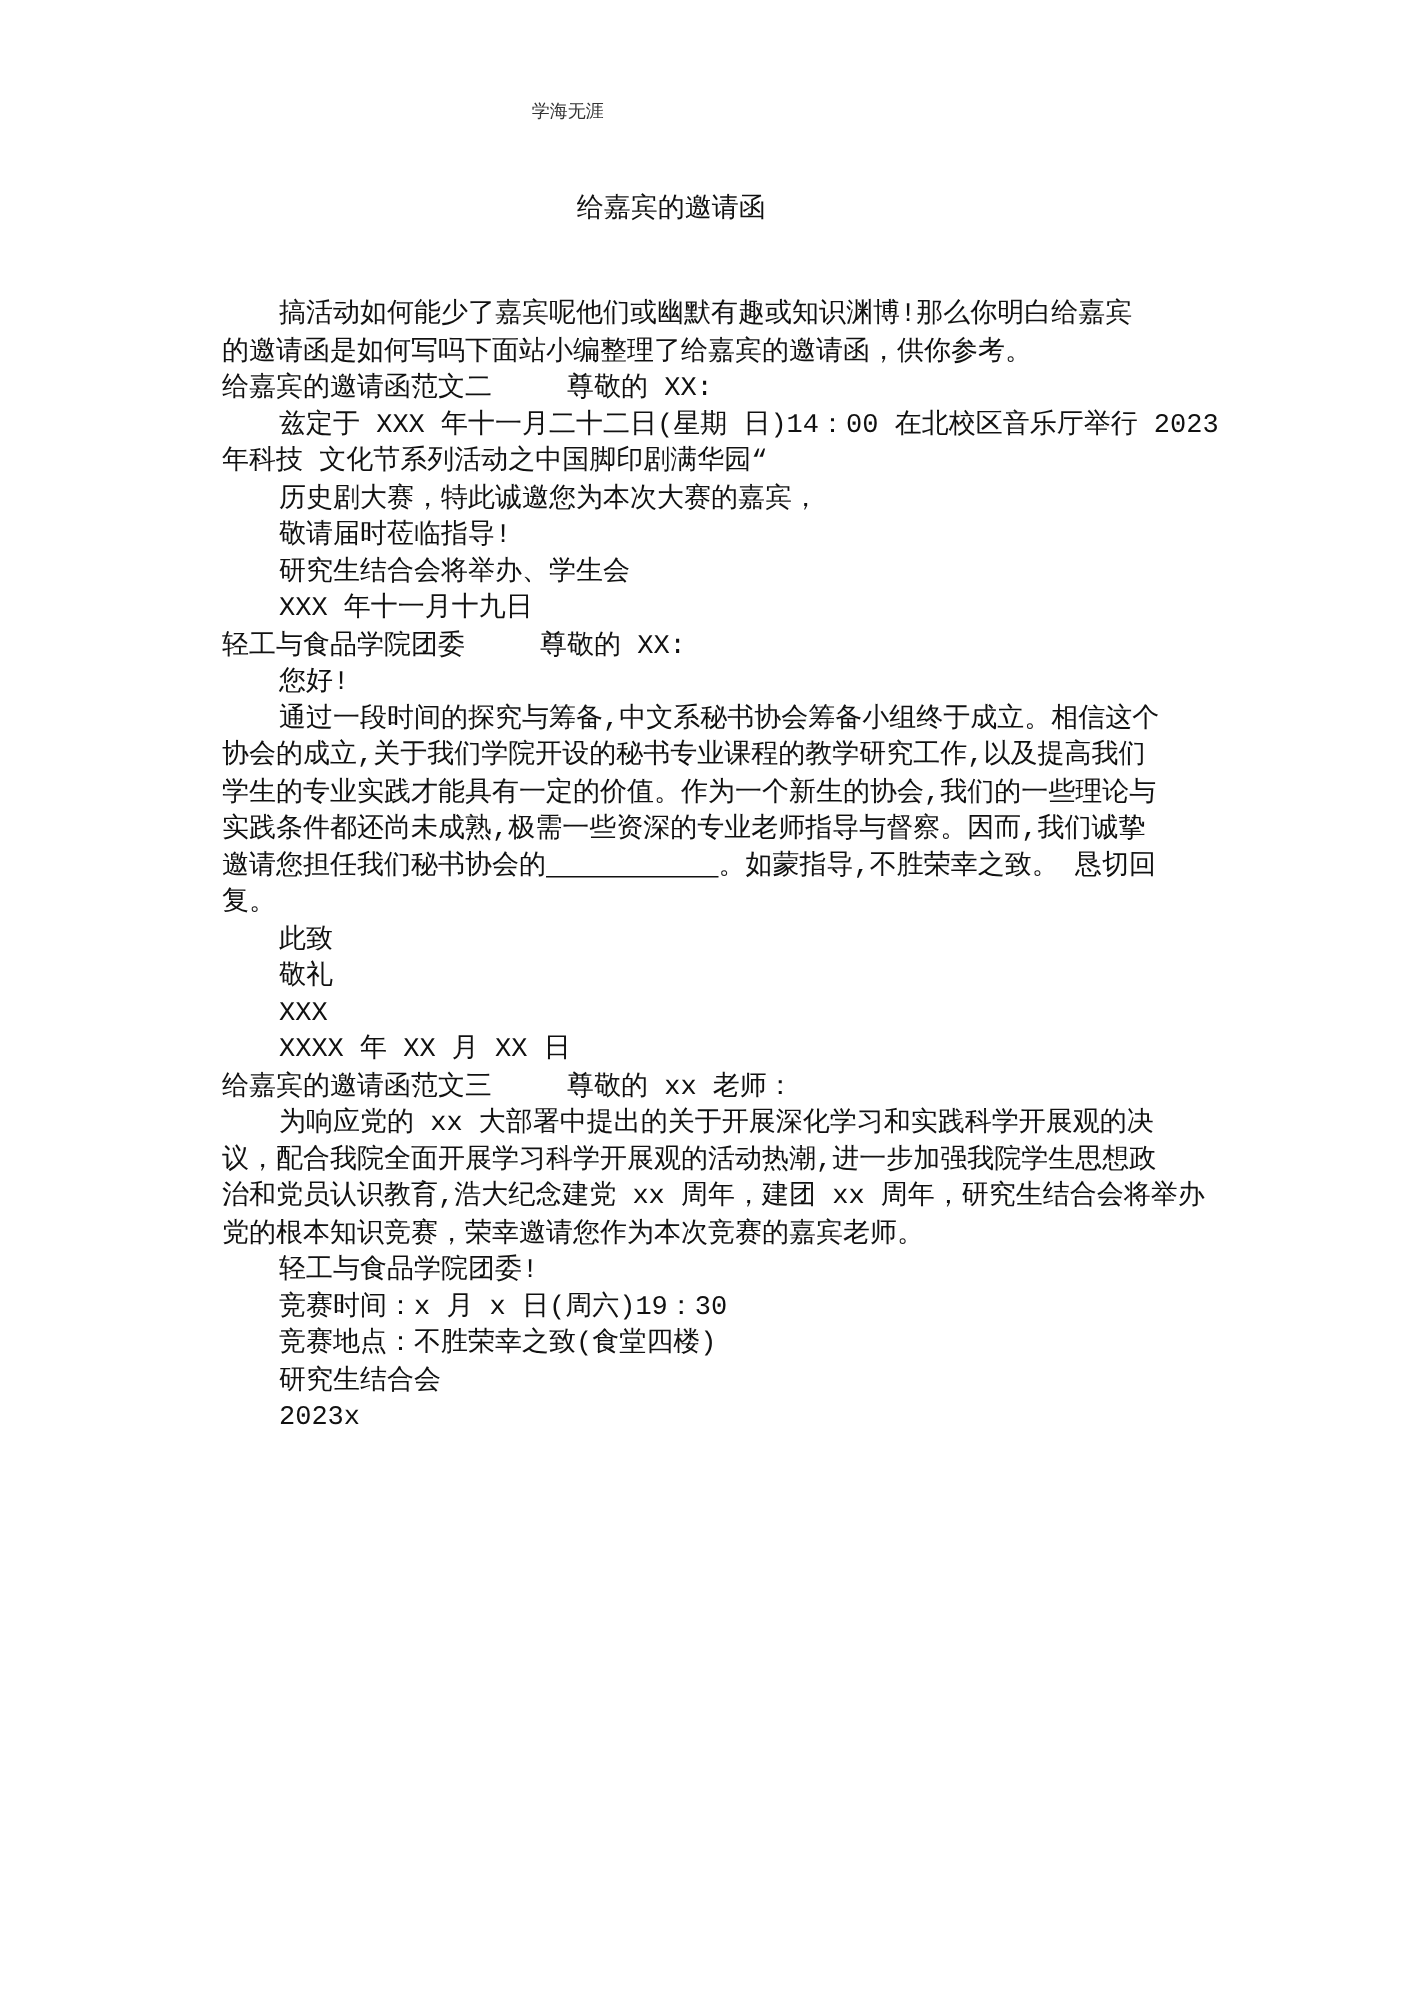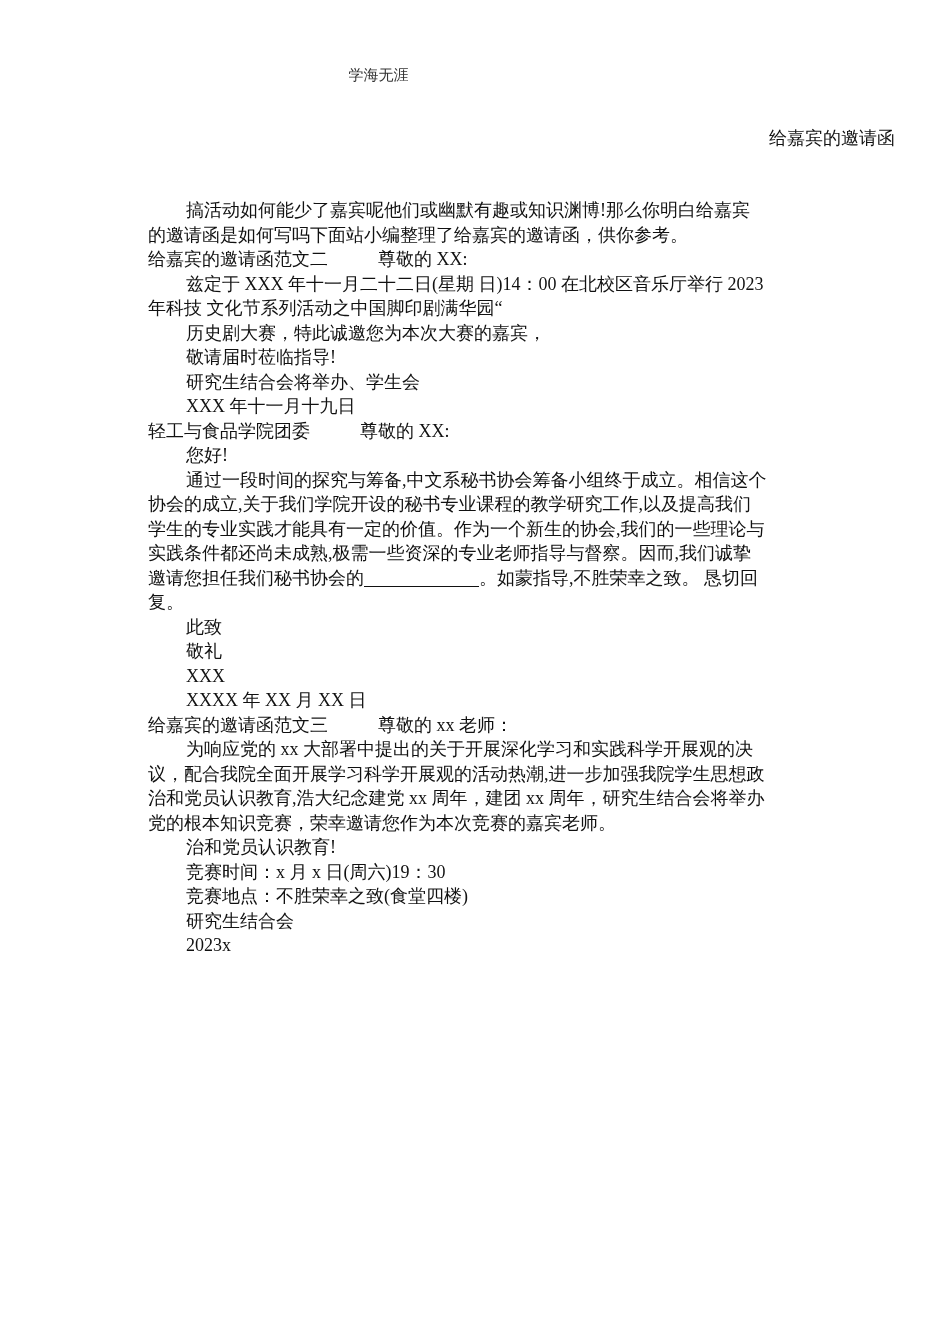--- a/index.html
+++ b/index.html
@@ -1,23 +1,23 @@
 <!DOCTYPE html>
 <html><head>
 <meta charset="utf-8">
 <style>
   html, body { margin: 0; padding: 0; background: #ffffff; }
   body { width: 950px; height: 1344px; position: relative; overflow: hidden;
          font-family: "Liberation Serif", "DejaVu Serif", serif; color: #111; }
   .header { position: absolute; top: 66px; left: 0; width: 757px; text-align: center;
-            font-size: 15px; color: #333; }
-  .title { position: absolute; top: 126px; left: 0; width: 895px; text-align: right;
+            font-size: 12px; color: #333; }
+  .title { position: absolute; top: 126px; left: 0; width: 895px; text-align: center;
            font-size: 18px; }
   .body-text { position: absolute; top: 198px; left: 148px; width: 660px;
-               font-size: 18px; line-height: 24.5px; }
+               font-size: 18px; line-height: 24.5px; font-family: Liberation Mono, monospace; }
   .line { white-space: nowrap; height: 24.5px; }
   .ind { padding-left: 38px; }
   .gap { display: inline-block; width: 50px; }
   .blank { display: inline-block; width: 115px; border-bottom: 1px solid #111; height: 18px; vertical-align: -3px; }
 </style>
 </head>
 <body>
 
 <div class="header">学海无涯</div>
 <div class="title">给嘉宾的邀请函</div>
@@ -53,18 +53,18 @@
   <div class="line ind">XXX</div>
   <div class="line ind">XXXX 年 XX 月 XX 日</div>
 
   <div class="line">
     <span>给嘉宾的邀请函范文三</span><span class="gap"></span><span>尊敬的 xx 老师：</span>
   </div>
   <div class="line ind">为响应党的 xx 大部署中提出的关于开展深化学习和实践科学开展观的决</div>
   <div class="line">议，配合我院全面开展学习科学开展观的活动热潮,进一步加强我院学生思想政</div>
   <div class="line">治和党员认识教育,浩大纪念建党 xx 周年，建团 xx 周年，研究生结合会将举办</div>
   <div class="line">党的根本知识竞赛，荣幸邀请您作为本次竞赛的嘉宾老师。</div>
-  <div class="line ind">治和党员认识教育!</div>
+  <div class="line ind">轻工与食品学院团委!</div>
   <div class="line ind">竞赛时间：x 月 x 日(周六)19：30</div>
   <div class="line ind">竞赛地点：不胜荣幸之致(食堂四楼)</div>
   <div class="line ind">研究生结合会</div>
   <div class="line ind">2023x</div>
 </div>
 
 </body></html>

